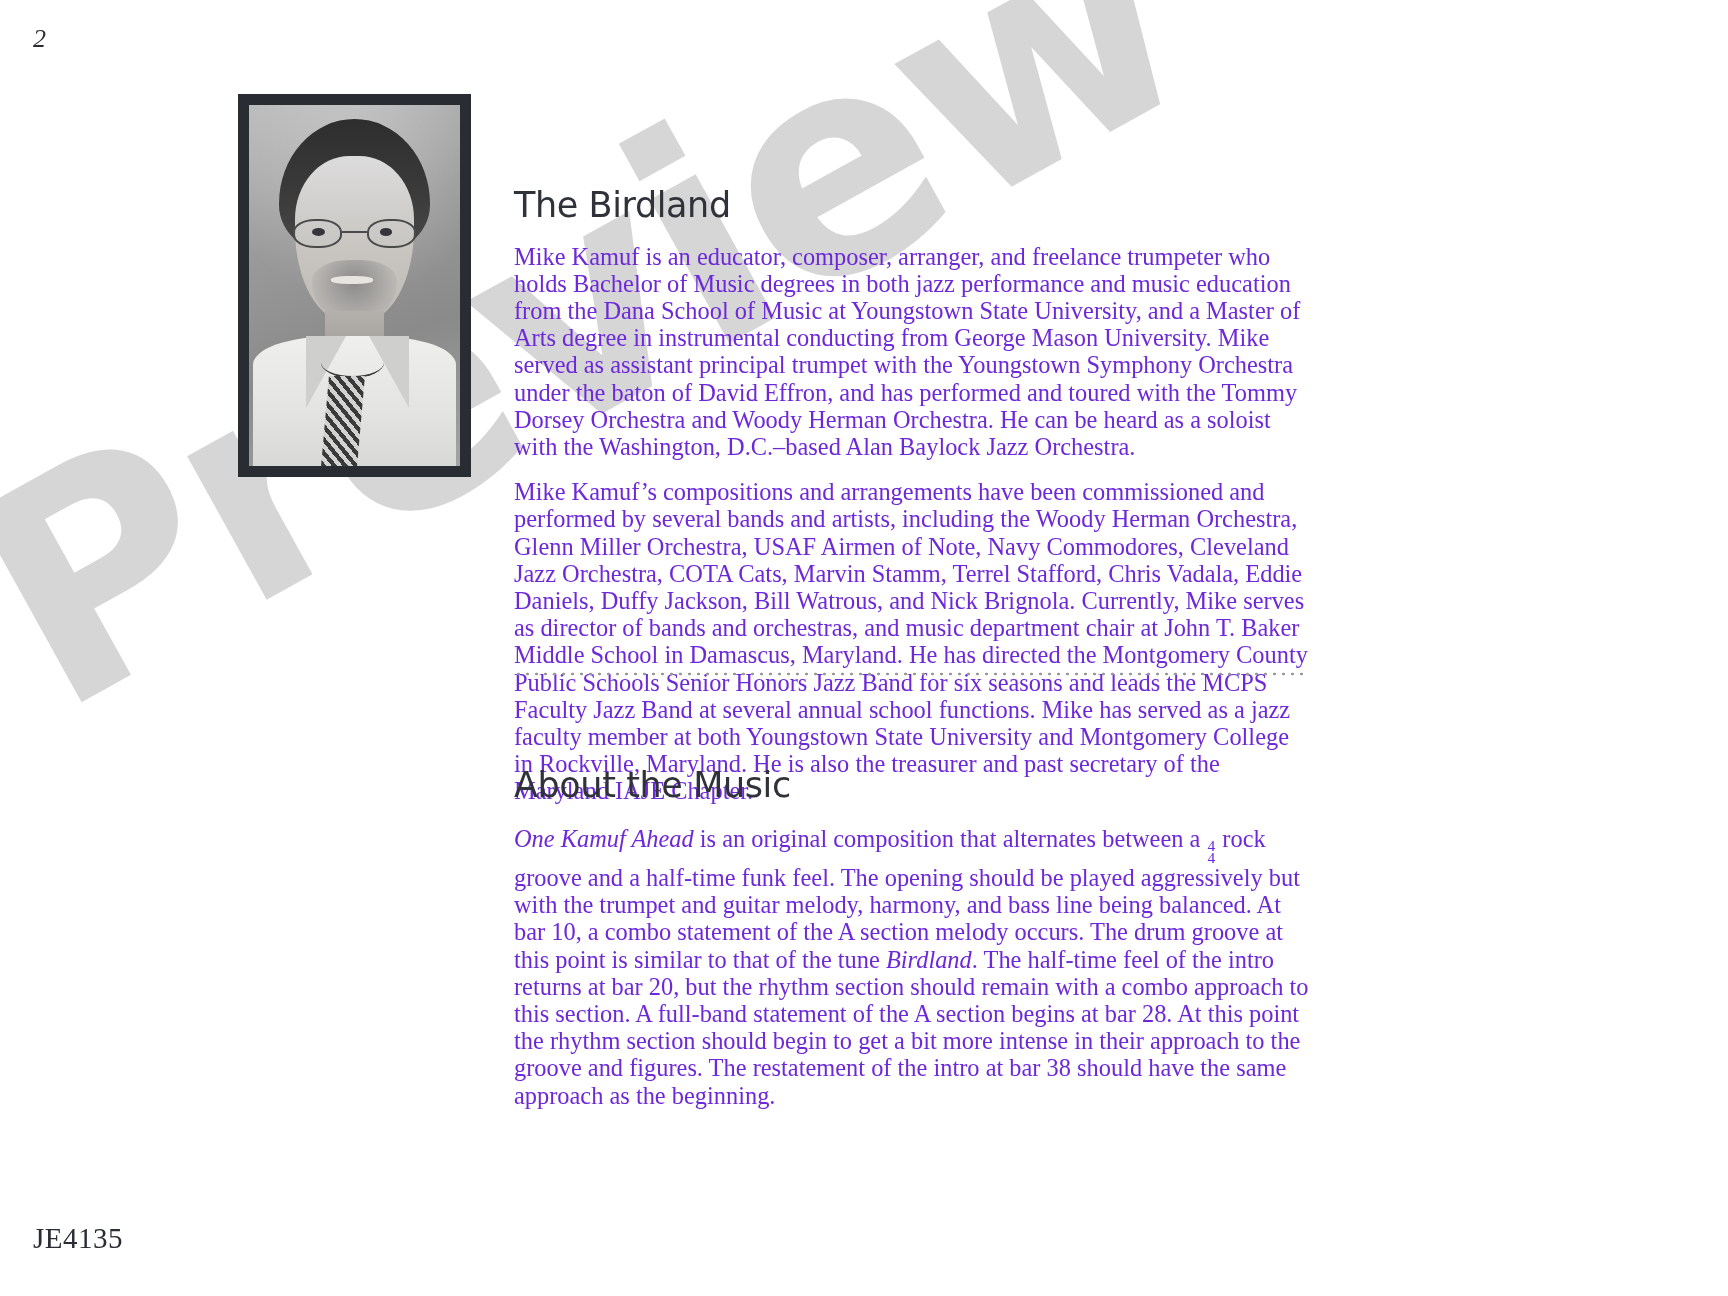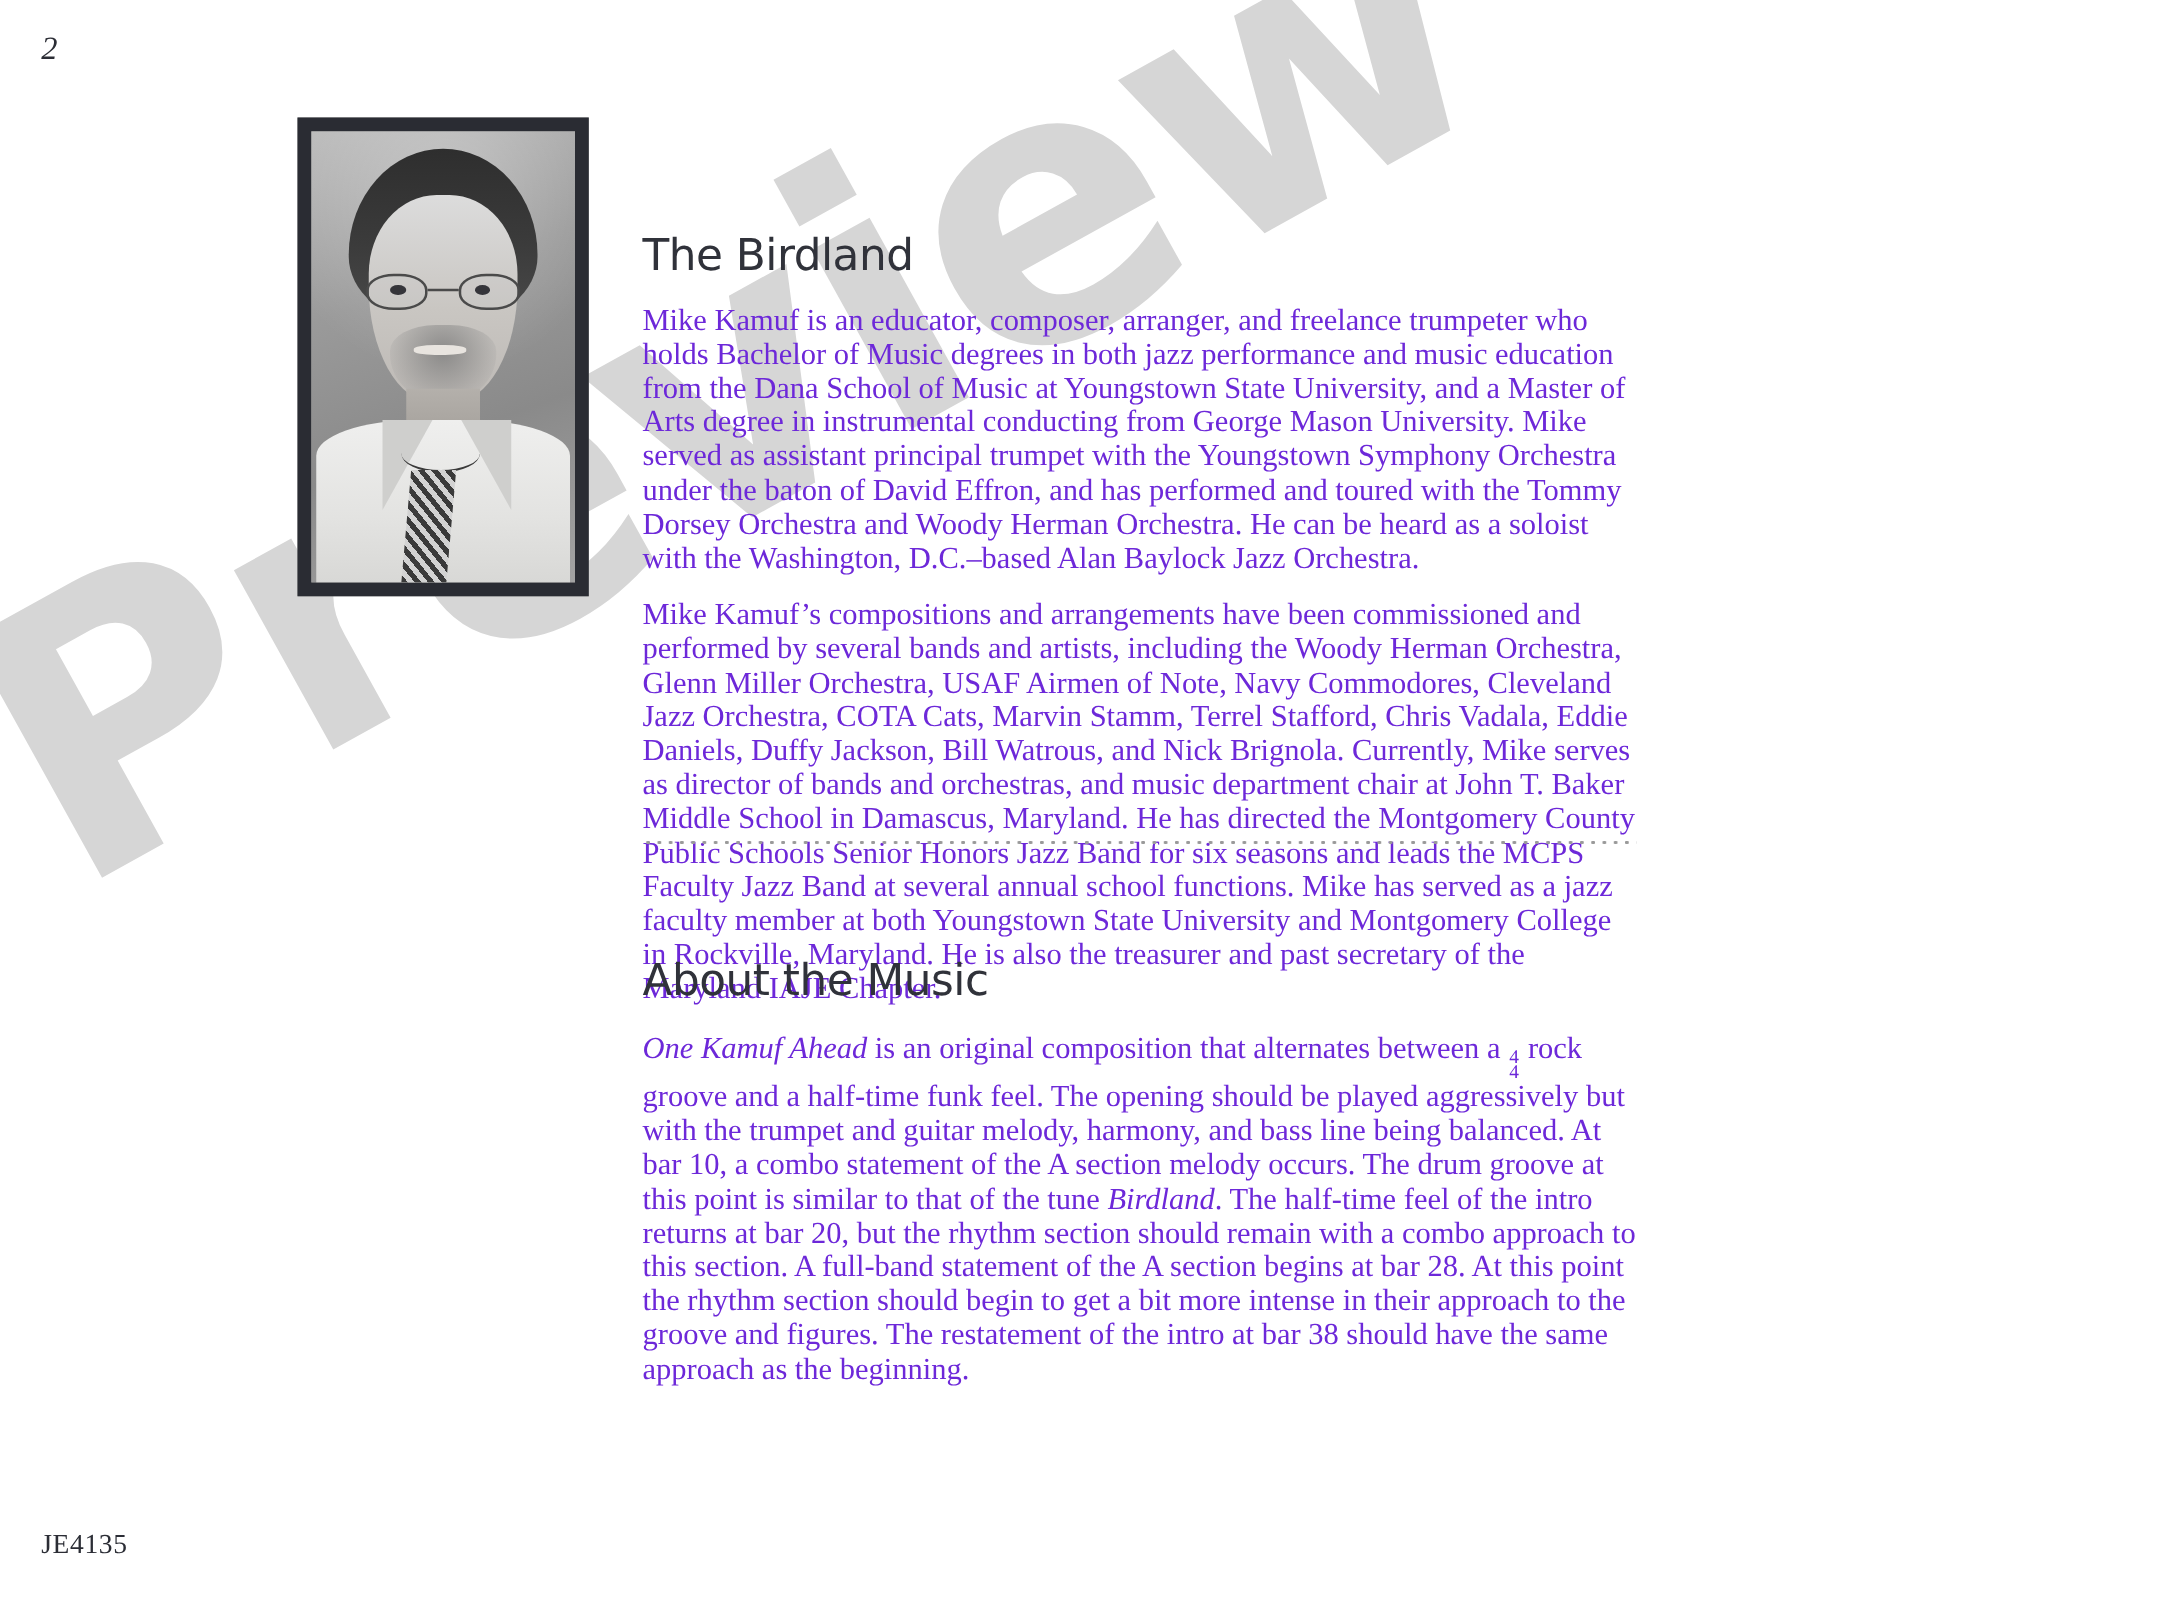--- a/index.html
+++ b/index.html
@@ -55,21 +55,21 @@
     color: #2b2d35;
     z-index: 10;
   }
 
   
   .footer-code {
     position: absolute;
     left: 33px;
     top: 1222px;
     font-family: "Liberation Serif", serif;
-    font-size: 22px;
+    font-size: 29px;
     letter-spacing: 0.5px;
     color: #2b2d35;
     z-index: 10;
   }
 
   
   .photo-frame {
     position: absolute;
     left: 238px;
     top: 94px;

